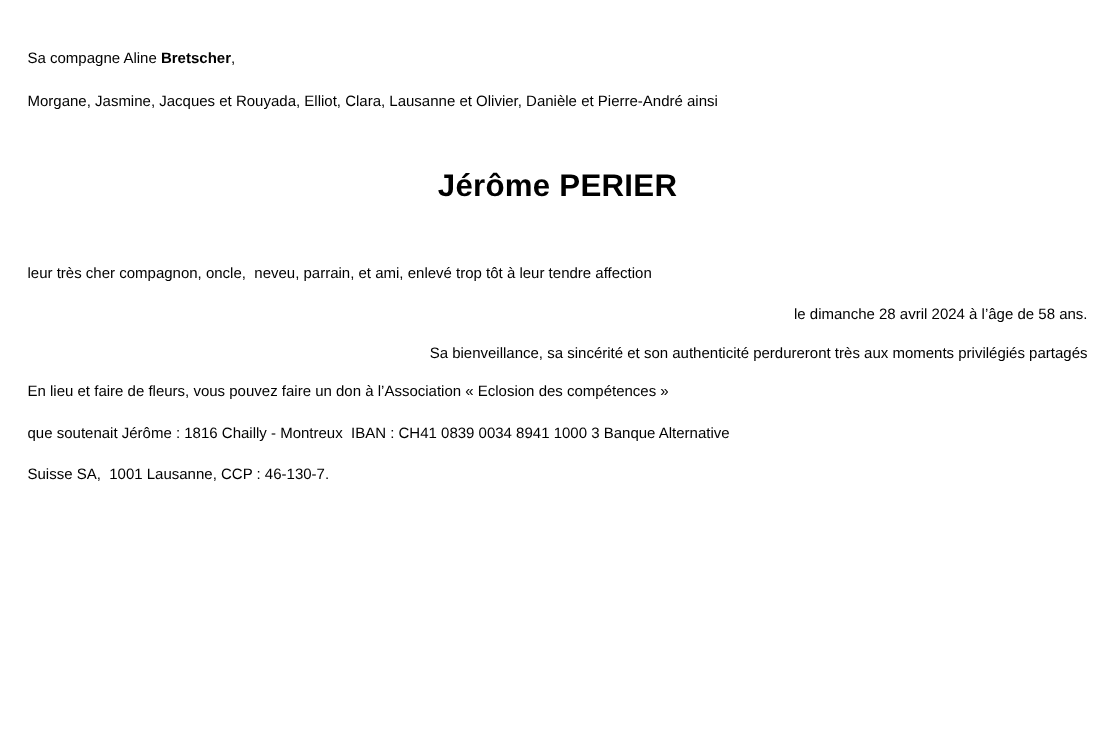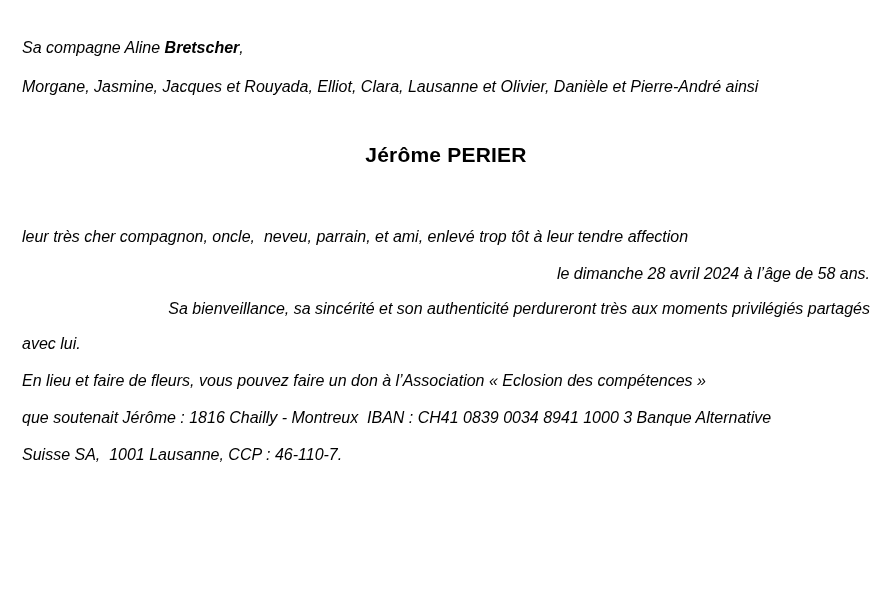--- a/index.html
+++ b/index.html
@@ -18,45 +18,44 @@
     position: relative;
     width: 892px;
     height: 601px;
     box-sizing: border-box;
     padding: 36px 22px 0 22px;
   }
   .intro-block {
     margin-top: 4px;
   }
   .line {
-    font-size: 16px;
+    font-size: 12px;
     line-height: 1.0;
     margin: 0;
     padding: 0;
     white-space: pre-wrap;
-    font-style: italic;
   }
   .intro-block .line {
     margin-bottom: 23px;
   }
   .name-surname {
     font-weight: bold;
   }
   .deceased-wrap {
     text-align: center;
     margin-top: 48px;
     margin-bottom: 10px;
   }
   .deceased-name {
-    font-size: 21px;
+    font-size: 25px;
     font-weight: bold;
     letter-spacing: 0.2px;
   }
   .body-block {
-    margin-top: 62px;
+    margin-top: 48px;
   }
   .body-block .line {
     margin-bottom: 21px;
   }
   .body-block .line.tight {
     margin-bottom: 19px;
     text-align: right;
   }
 </style>
 </head>
@@ -70,19 +69,18 @@
   </div>
 
   <div class="deceased-wrap">
     <span class="deceased-name">Jérôme PERIER</span>
   </div>
 
   <div class="body-block">
     <p class="line">leur très cher compagnon, oncle,  neveu, parrain, et ami, enlevé trop tôt à leur tendre affection</p>
     <p class="line tight">le dimanche 28 avril 2024 à l’âge de 58 ans.</p>
     <p class="line tight">Sa bienveillance, sa sincérité et son authenticité perdureront très aux moments privilégiés partagés</p>
-    <p class="line">avec lui.</p>
     <p class="line">En lieu et faire de fleurs, vous pouvez faire un don à l’Association « Eclosion des compétences »</p>
     <p class="line">que soutenait Jérôme : 1816 Chailly - Montreux  IBAN : CH41 0839 0034 8941 1000 3 Banque Alternative</p>
-    <p class="line">Suisse SA,  1001 Lausanne, CCP : 46-110-7.</p>
+    <p class="line">Suisse SA,  1001 Lausanne, CCP : 46-130-7.</p>
   </div>
 
 </div>
 
 </body></html>

